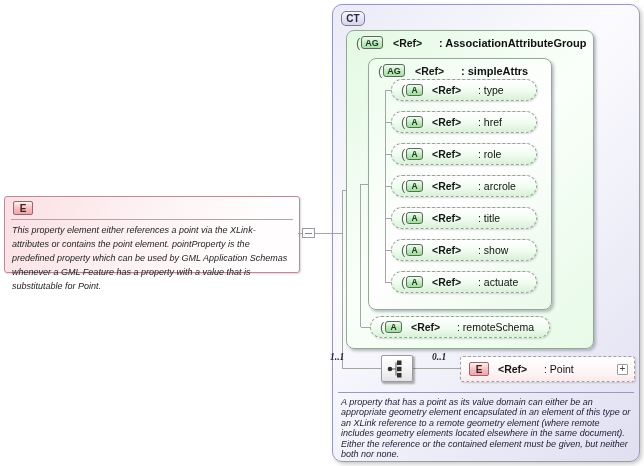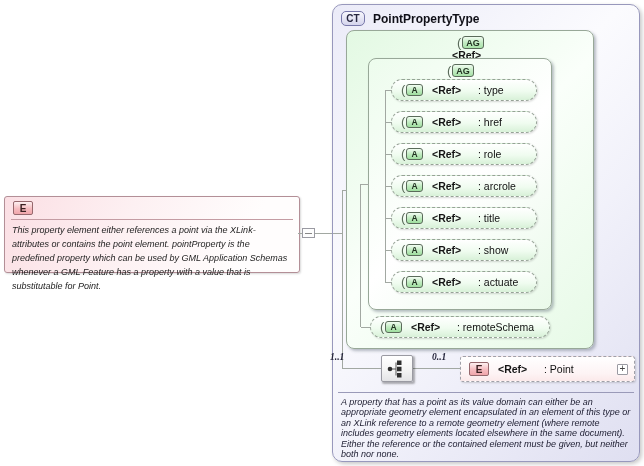--- a/index.html
+++ b/index.html
@@ -61,21 +61,21 @@
     box-shadow:2px 2px 3px rgba(100,110,125,.45);
   }
   .ag-outer{
     left:346px;top:30px;width:248px;height:319px;
     background:linear-gradient(135deg,#e3f9e3 0%,#fafffa 48%,#e7fae7 100%);
   }
   .ag-inner{
     left:368px;top:58px;width:184px;height:252px;
     background:linear-gradient(135deg,#edfced 0%,#ffffff 52%,#eafaea 100%);
   }
-  .grp-header{display:flex;align-items:center;padding:5px 8px 0 8px;flex-direction:column;}
+  .grp-header{display:flex;align-items:center;padding:5px 8px 0 8px;}
   .ref-label{font-weight:bold;font-size:10.5px;color:#141414;margin-left:10px;width:46px;flex:none;}
   .grp-name{font-weight:bold;font-size:11px;color:#101010;white-space:nowrap;}
   
   .row{
     position:absolute;box-sizing:border-box;display:flex;align-items:center;
     border:1px dashed #96a296;border-radius:11px;padding:0 6px 0 8px;
     box-shadow:1px 1px 2px rgba(0,0,0,.15);
     background:linear-gradient(180deg,#ffffff 0%,#f0fcf0 55%,#d8f1d8 100%);
   }
   .row .ref-label{margin-left:9px;width:46px;}
@@ -118,28 +118,28 @@
   }
 </style>
 </head>
 <body>
 
 <div id="canvas">
 
   <div class="ct-box">
     <div class="ct-header">
       <span class="badge ct-badge">CT</span>
-      <span class="ct-title">PointPropertyType</span>
     </div>
   </div>
 
   <div class="grp-box ag-outer">
     <div class="grp-header">
       <span class="badge ag-badge g-badge">AG</span>
       <span class="ref-label">&lt;Ref&gt;</span>
+      <span class="grp-name">: AssociationAttributeGroup</span>
     </div>
   </div>
 
   <div class="grp-box ag-inner">
     <div class="grp-header">
       <span class="badge ag-badge g-badge">AG</span>
       <span class="ref-label">&lt;Ref&gt;</span>
       <span class="grp-name">: simpleAttrs</span>
     </div>
   </div>

